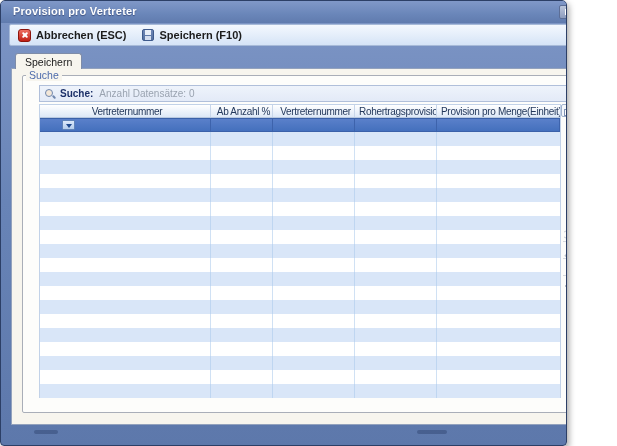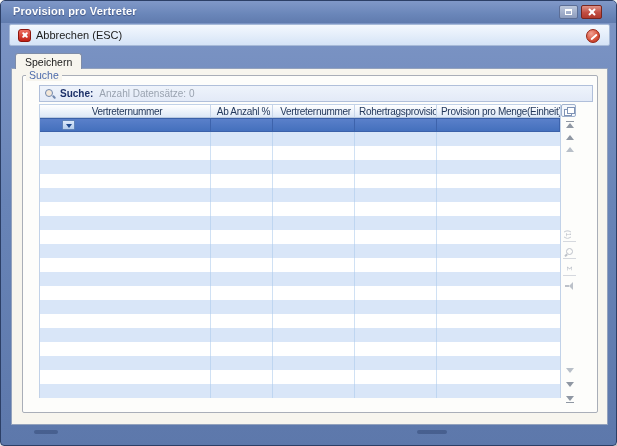--- a/index.html
+++ b/index.html
@@ -1,20 +1,20 @@
 <!DOCTYPE html>
 <html><head>
 <meta charset="utf-8">
 <style>
   * { margin:0; padding:0; box-sizing:border-box; }
   html,body { background:#ffffff; }
   body { font-family:"Liberation Sans", sans-serif; }
 
   .window {
-    position:relative; width:617px; height:446px;
+    position:relative; width:567px; height:446px;
     background:linear-gradient(180deg,#7e96c6 0%, #6884b7 45%, #5d78ab 100%);
     border:1px solid #2c3f66; border-radius:5px 5px 4px 4px;
     overflow:hidden;
     box-shadow:2px 3px 6px rgba(0,0,0,.35);
   }
 
   
   .titlebar { position:absolute; left:0; top:0; width:100%; height:22px;
     background:linear-gradient(180deg,#8098c8 0%, #6a86b9 60%, #607bae 100%); }
   .title-text { position:absolute; left:12px; top:4px; font-size:11px; font-weight:bold;
@@ -27,21 +27,21 @@
   .btn-close { left:580px; width:21px;
     background:linear-gradient(180deg,#e09388,#c24e42 55%, #b03a2e); border:1px solid #772620; }
   .xbar { position:absolute; left:50%; top:50%; width:9px; height:2px; background:#fff; border-radius:1px; }
   .xbar.a { transform:translate(-50%,-50%) rotate(45deg); }
   .xbar.b { transform:translate(-50%,-50%) rotate(-45deg); }
 
   
   .toolbar { position:absolute; left:8px; top:23px; width:601px; height:22px;
     background:linear-gradient(180deg,#f4f8fe 0%, #e3edfa 55%, #d5e3f6 100%);
     border:1px solid #a7bad8; border-radius:2px; display:flex; align-items:center; }
-  .tb-btn { display:flex; align-items:center; gap:5px; padding:0 8px; height:20px; cursor:default; }
+  .tb-btn { display:flex; align-items:center; gap:5px; padding:0 8px; height:20px; cursor:default;font-weight:bold; }
   .tb-btn span.lbl { font-size:11px; color:#1c1c1c; }
   .ico-redx { position:relative; width:13px; height:13px; border-radius:3px;
     background:linear-gradient(180deg,#ee6e61,#c01e14); border:1px solid #8d150d; }
   .ico-redx .xbar { width:7px; height:2px; }
   .ico-floppy { position:relative; width:12px; height:12px; border-radius:2px;
     background:linear-gradient(180deg,#7087b6,#54709f); border:1px solid #3e5a8c; }
   .ico-floppy::before { content:""; position:absolute; right:2px; top:0; width:6px; height:5px; background:#e8eef8; }
   .ico-floppy::after  { content:""; position:absolute; left:2px; bottom:0; width:6px; height:4px; background:#d4ddef; }
   .ico-stop { position:absolute; right:9px; top:4px; width:14px; height:14px; border-radius:50%;
     background:radial-gradient(circle at 35% 30%, #f2a193, #d8563f 55%, #b72c18);
@@ -154,20 +154,24 @@
   </div>
 
   <div class="toolbar">
     <div class="tb-btn">
       <span class="ico-redx">
         <span class="xbar a"></span>
           <span class="xbar b"></span>
       </span>
       <span class="lbl">Abbrechen (ESC)</span>
     </div>
+    <div class="tb-btn">
+      <span class="ico-floppy"></span>
+      <span class="lbl">Speichern (F10)</span>
+    </div>
     <div class="ico-stop"></div>
   </div>
 
   <div class="tab">Speichern</div>
 
   <div class="page">
     <div class="fieldset">
       <span class="fieldset-label">Suche</span>
 
       <div class="searchbar">

